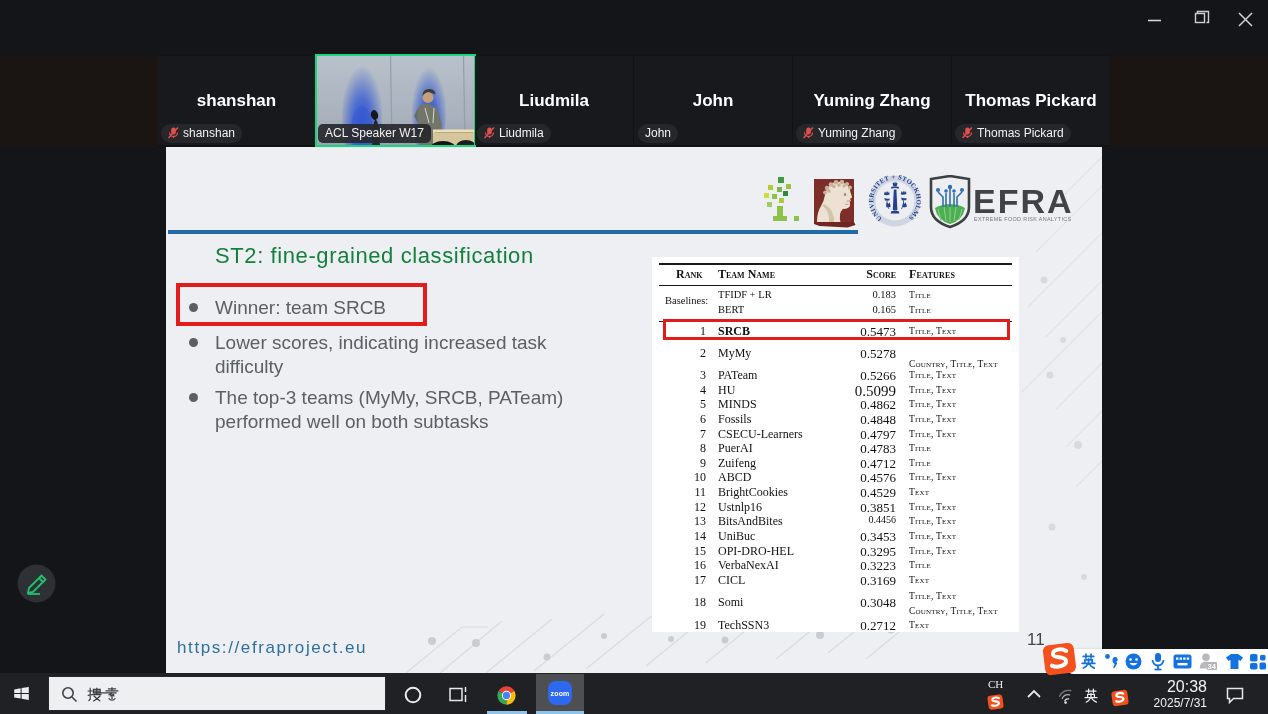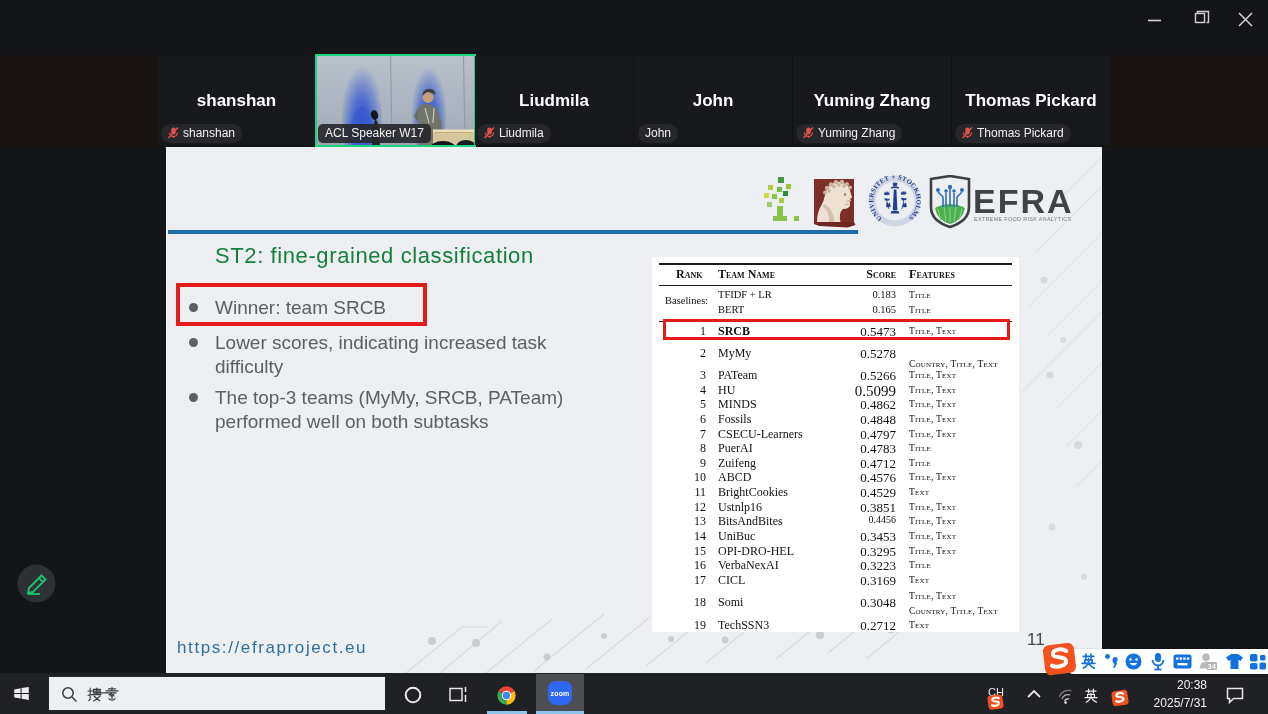--- a/index.html
+++ b/index.html
@@ -508,21 +508,21 @@
       </g>
       <circle cx="12" cy="12" r="5.3" fill="#fff"></circle>
         <circle cx="12" cy="12" r="4.2" fill="#4285f4"></circle>
     </svg>
     <div class="abs" style="left:536px;top:1px;width:48px;height:37px;background:#4e4f53"></div>
     <div class="abs" style="left:548px;top:8px;width:24px;height:24px;background:#2d68f0;border-radius:8px;"></div>
     <div class="abs" style="left:548px;top:16.5px;width:24px;text-align:center;color:#fff;font-size:7px;font-weight:bold;letter-spacing:.2px">zoom</div>
     <div class="abs" style="left:487px;top:38px;width:40px;height:3px;background:#8ec3ea"></div>
     <div class="abs" style="left:536px;top:38px;width:48px;height:3px;background:#8ec3ea"></div>
 
-    <div class="abs" style="left:988px;top:13px;color:#eee;font-size:11px;font-family:Liberation Sans, sans-serif">CH</div>
+    <div class="abs" style="left:988px;top:5px;color:#eee;font-size:11px;font-family:Liberation Serif, serif">CH</div>
     <svg class="abs" style="left:986px;top:21px" width="20" height="17" viewBox="0 0 20 17">
         <g transform="rotate(-8 10 8)">
           <rect x="2" y="1" width="15" height="14" rx="3" fill="#f4511e"></rect>
           <path d="M13.3 4.6 C11.2 2.9 6.8 3.1 6.6 5.5 C6.4 7.6 12.6 6.9 12.7 9.2 C12.8 11.6 8 12.5 5.5 10.7" fill="none" stroke="#fff" stroke-width="2.1" stroke-linecap="round"></path>
         </g>
       </svg>
     <svg class="abs" style="left:1026px;top:16px" width="16" height="10" viewBox="0 0 16 10">
         <path d="M2 8 l6 -6 l6 6" fill="none" stroke="#e8e8ea" stroke-width="1.8"></path>
       </svg>
     <svg class="abs" style="left:1057px;top:14px" width="20" height="18" viewBox="0 0 20 18">
@@ -539,21 +539,21 @@
         <path d="M4.6 6.4 H11.4 V9.2 M4.6 6.4 V9.2 M2 9.7 H14 M8 5.4 V9.7"></path>
         <path d="M7.6 9.7 C6.8 11.5 5.2 13.2 3.2 14.2 M8.4 9.7 C9.6 11.8 11.4 13.4 13.4 14.2"></path>
       </g>
     </svg>
     <svg class="abs" style="left:1110px;top:16px" width="20" height="19" viewBox="0 0 20 19">
         <g transform="rotate(-8 10 9)">
           <rect x="2" y="1.5" width="16" height="15" rx="3.4" fill="#f4511e"></rect>
           <path d="M13.8 5.2 C11.6 3.4 7 3.6 6.8 6.1 C6.6 8.3 13.2 7.6 13.3 10 C13.4 12.5 8.4 13.5 5.8 11.6" fill="none" stroke="#fff" stroke-width="2.2" stroke-linecap="round"></path>
         </g>
       </svg>
-    <div class="abs" style="left:1147px;top:5px;width:60px;text-align:right;color:#f2f2f2;font-size:12px">20:38</div>
+    <div class="abs" style="left:1147px;top:5px;width:60px;text-align:right;color:#f2f2f2;font-size:16px">20:38</div>
     <div class="abs" style="left:1140px;top:23px;width:67px;text-align:right;color:#f2f2f2;font-size:12px">2025/7/31</div>
     <svg class="abs" style="left:1226px;top:14px" width="18" height="17" viewBox="0 0 18 17">
       <path d="M1.5 1.5 h15 v10 h-9 l-4 4 v-4 h-2z" fill="none" stroke="#e6e6e8" stroke-width="1.5"></path>
     </svg>
   </div>
 
   <div id="sogoubar">
     <svg class="abs" style="left:11px;top:4px" width="17" height="17" viewBox="0 0 16 16">
       <g stroke="#1272e0" stroke-width="1.6" fill="none" stroke-linecap="round">
         <path d="M3 3.2 H13 M5.6 1 V4.8 M10.4 1 V4.8"></path>

